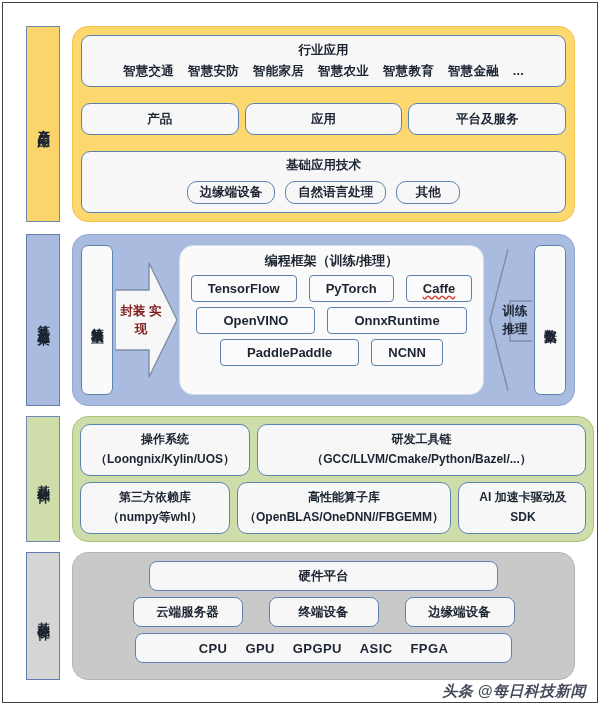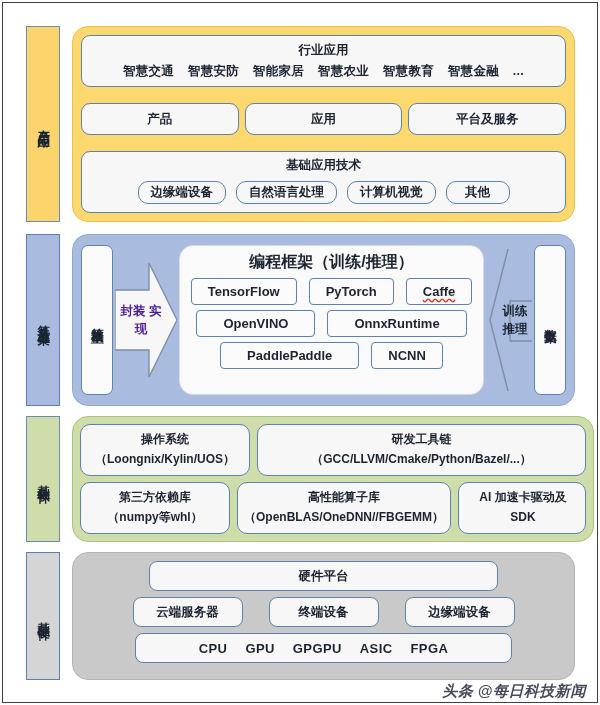--- a/index.html
+++ b/index.html
@@ -174,37 +174,37 @@
     justify-content: center;
   }
   .arrow-right svg { position: absolute; inset: 0; width: 100%; height: 100%; }
   .arrow-right .arrow-text {
     position: relative;
     z-index: 2;
     font-size: 12.5px;
     font-weight: bold;
     line-height: 1.45;
     text-align: center;
-    color: #4c1d95;
+    color: #7f1d1d;
     margin-right: 10px;
   }
 
   .framework-panel {
     flex: 1 1 auto;
     background: #fafafa;
     border: 1px solid #d3dced;
     border-radius: 14px;
     padding: 6px 10px 8px;
     display: flex;
     flex-direction: column;
     margin-right: 4px;
   }
   .framework-panel .fw-title {
     text-align: center;
-    font-size: 16px;
+    font-size: 13px;
     font-weight: bold;
     margin-bottom: 5px;
   }
   .fw-row {
     display: flex;
     gap: 12px;
     justify-content: center;
     margin-bottom: 5px;
   }
   .fw-row:last-child { margin-bottom: 0; }
@@ -335,21 +335,20 @@
         <div class="box">产品</div>
         <div class="box">应用</div>
         <div class="box">平台及服务</div>
       </div>
 
       <div class="box app-tech">
         <div class="tech-title">基础应用技术</div>
         <div class="tech-row">
           <div class="box">边缘端设备</div>
           <div class="box">自然语言处理</div>
-          <div class="box">计算机视觉</div>
           <div class="box">其他</div>
         </div>
       </div>
 
     </div>
   </div>
 
   <div class="layer" id="layer-algo">
     <div class="side-label">算法及框架</div>
 

